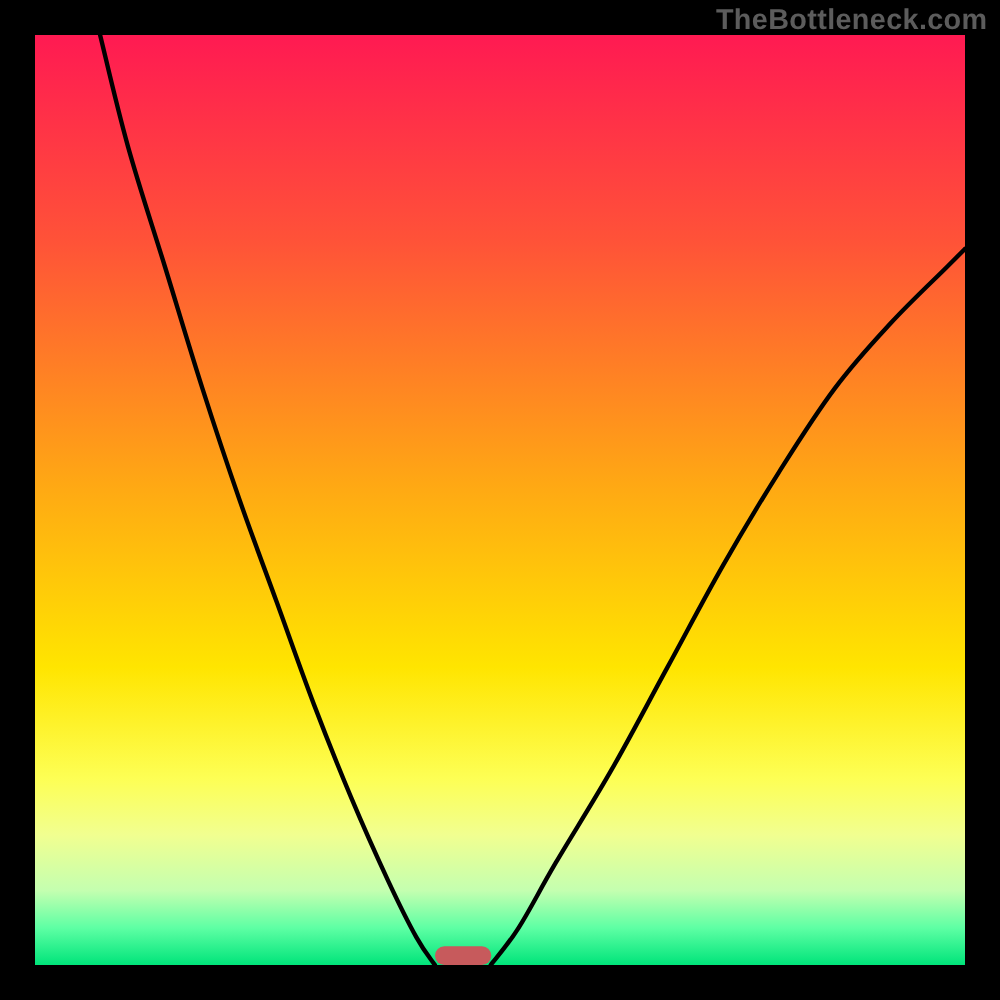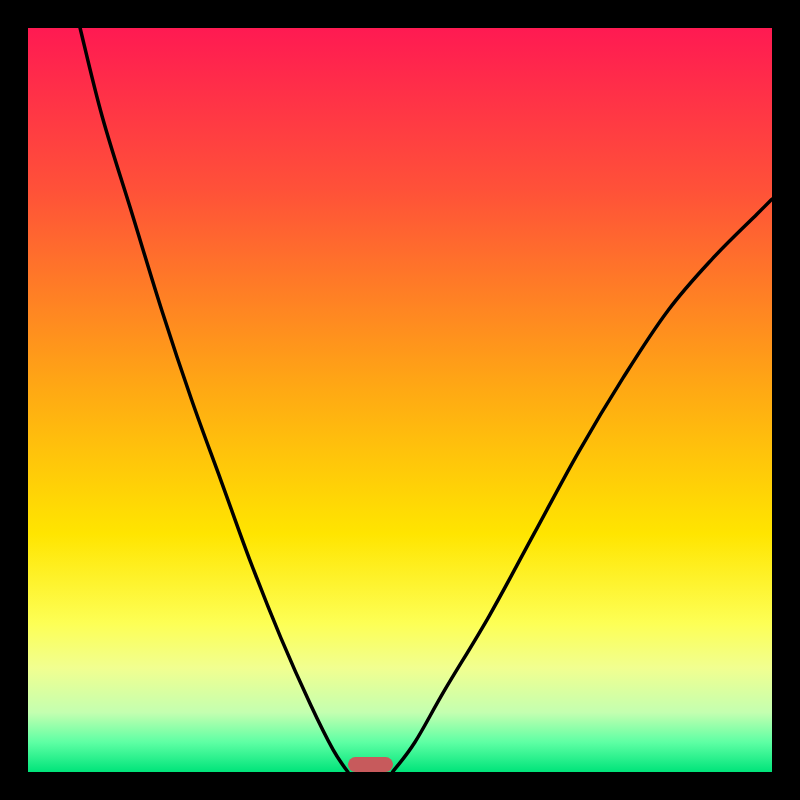--- a/index.html
+++ b/index.html
@@ -56,20 +56,21 @@
     color: #5c5c5c;
     font-weight: 600;
     user-select: none;
   }
 </style>
 </head>
 <body>
 
 <div class="frame">
 
+  <span class="watermark">TheBottleneck.com</span>
 
   <div class="plot-area">
 
     <svg class="gradient" viewBox="0 0 100 100" preserveAspectRatio="none">
       <defs>
         <linearGradient id="bg-grad" x1="0" y1="0" x2="0" y2="1">
 
         <stop offset="0%" stop-color="#ff1a52"></stop>
             <stop offset="22%" stop-color="#ff5238"></stop>
             <stop offset="48%" stop-color="#ffa714"></stop>

